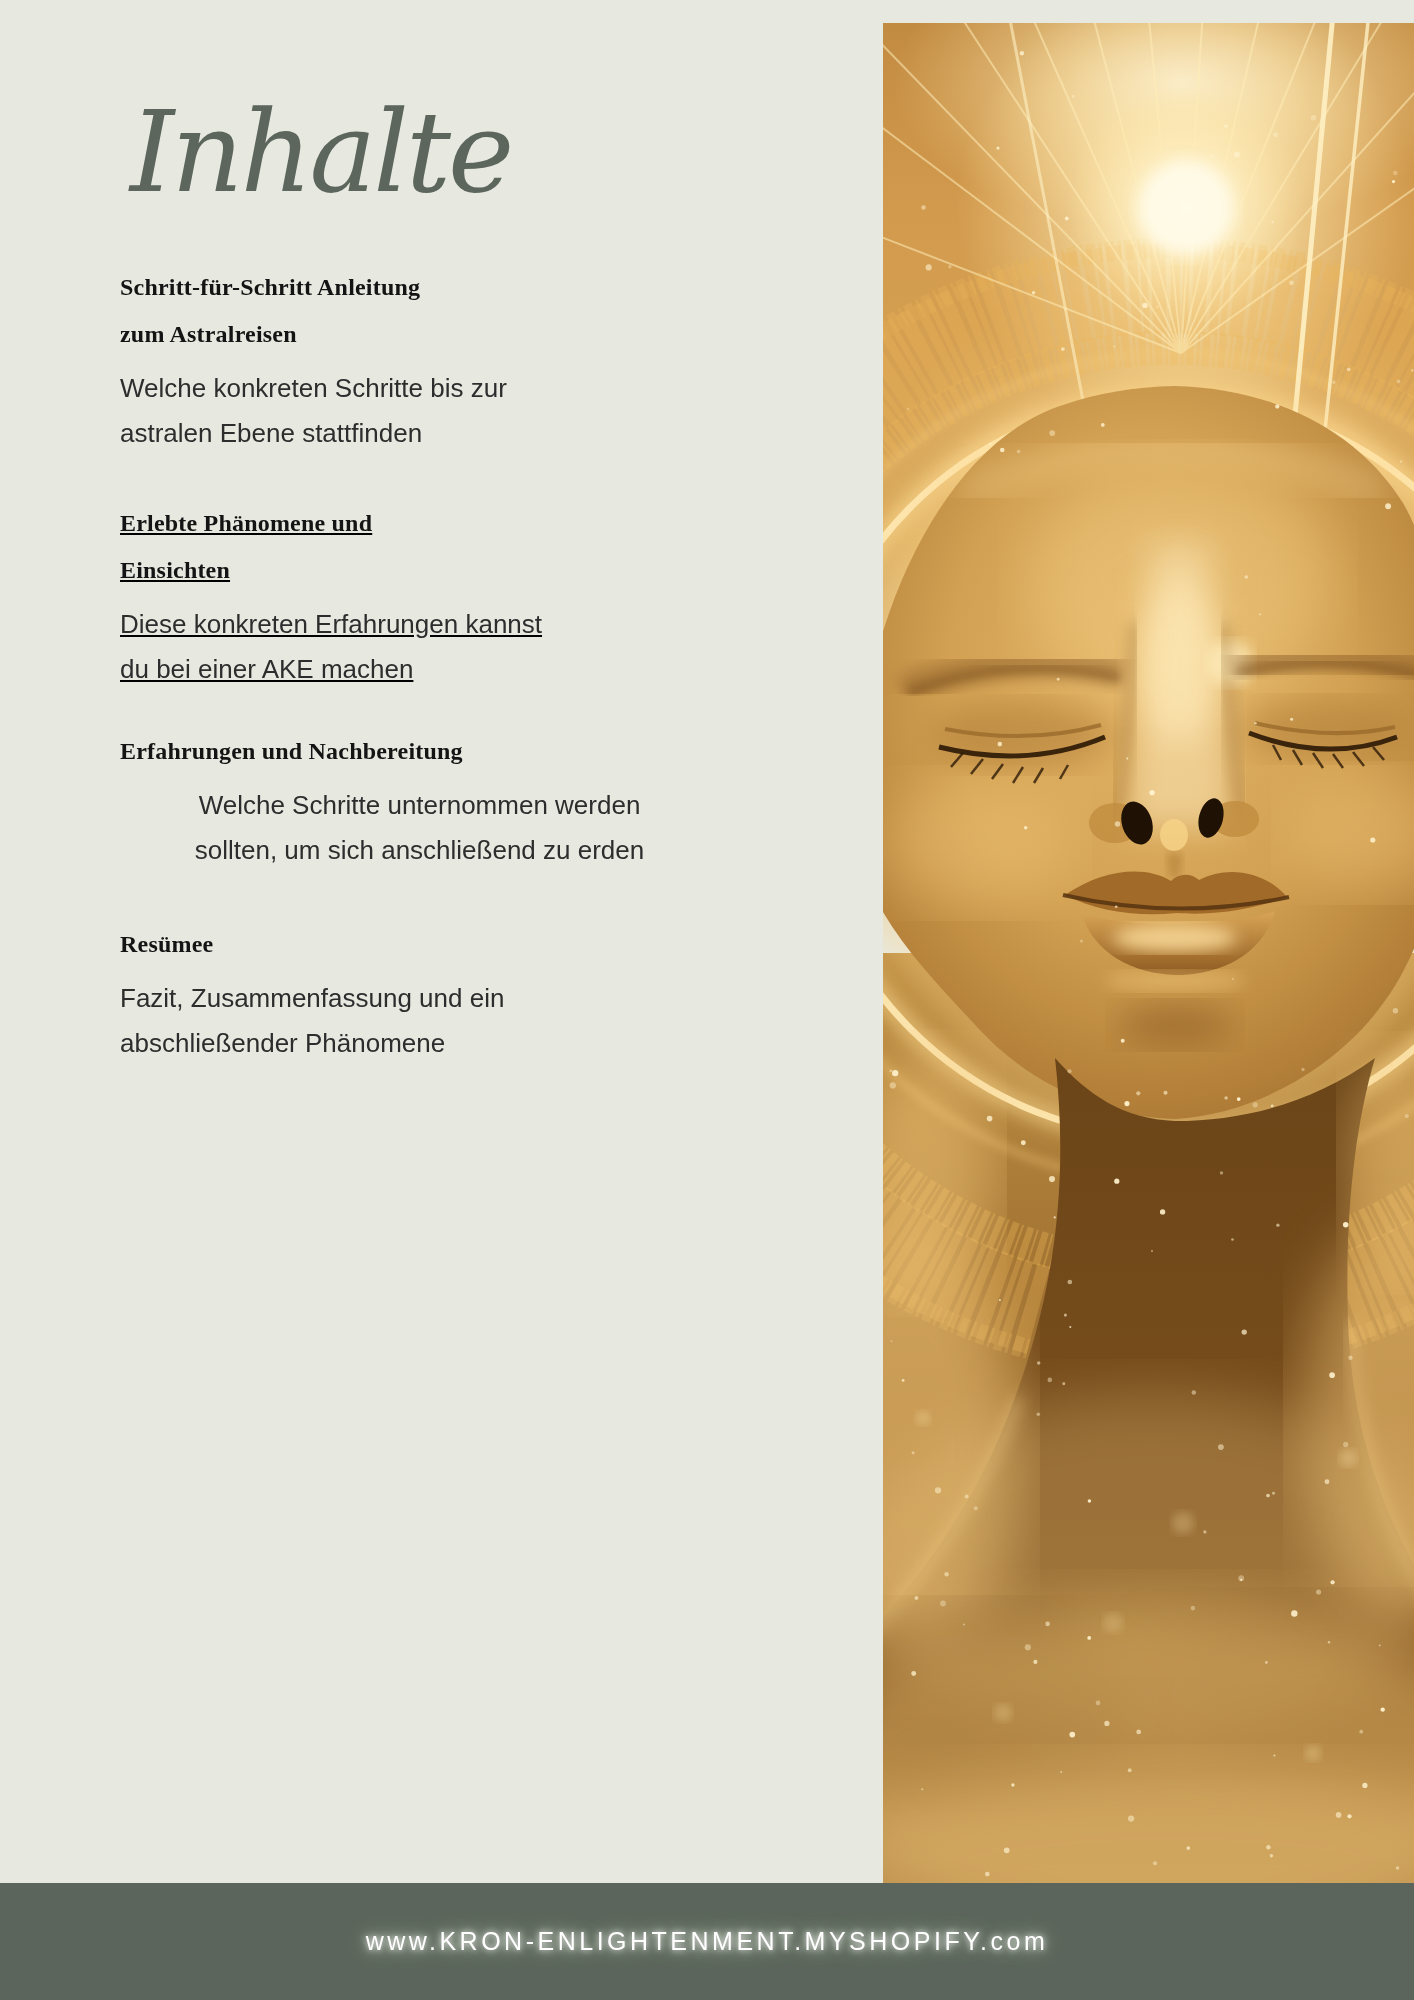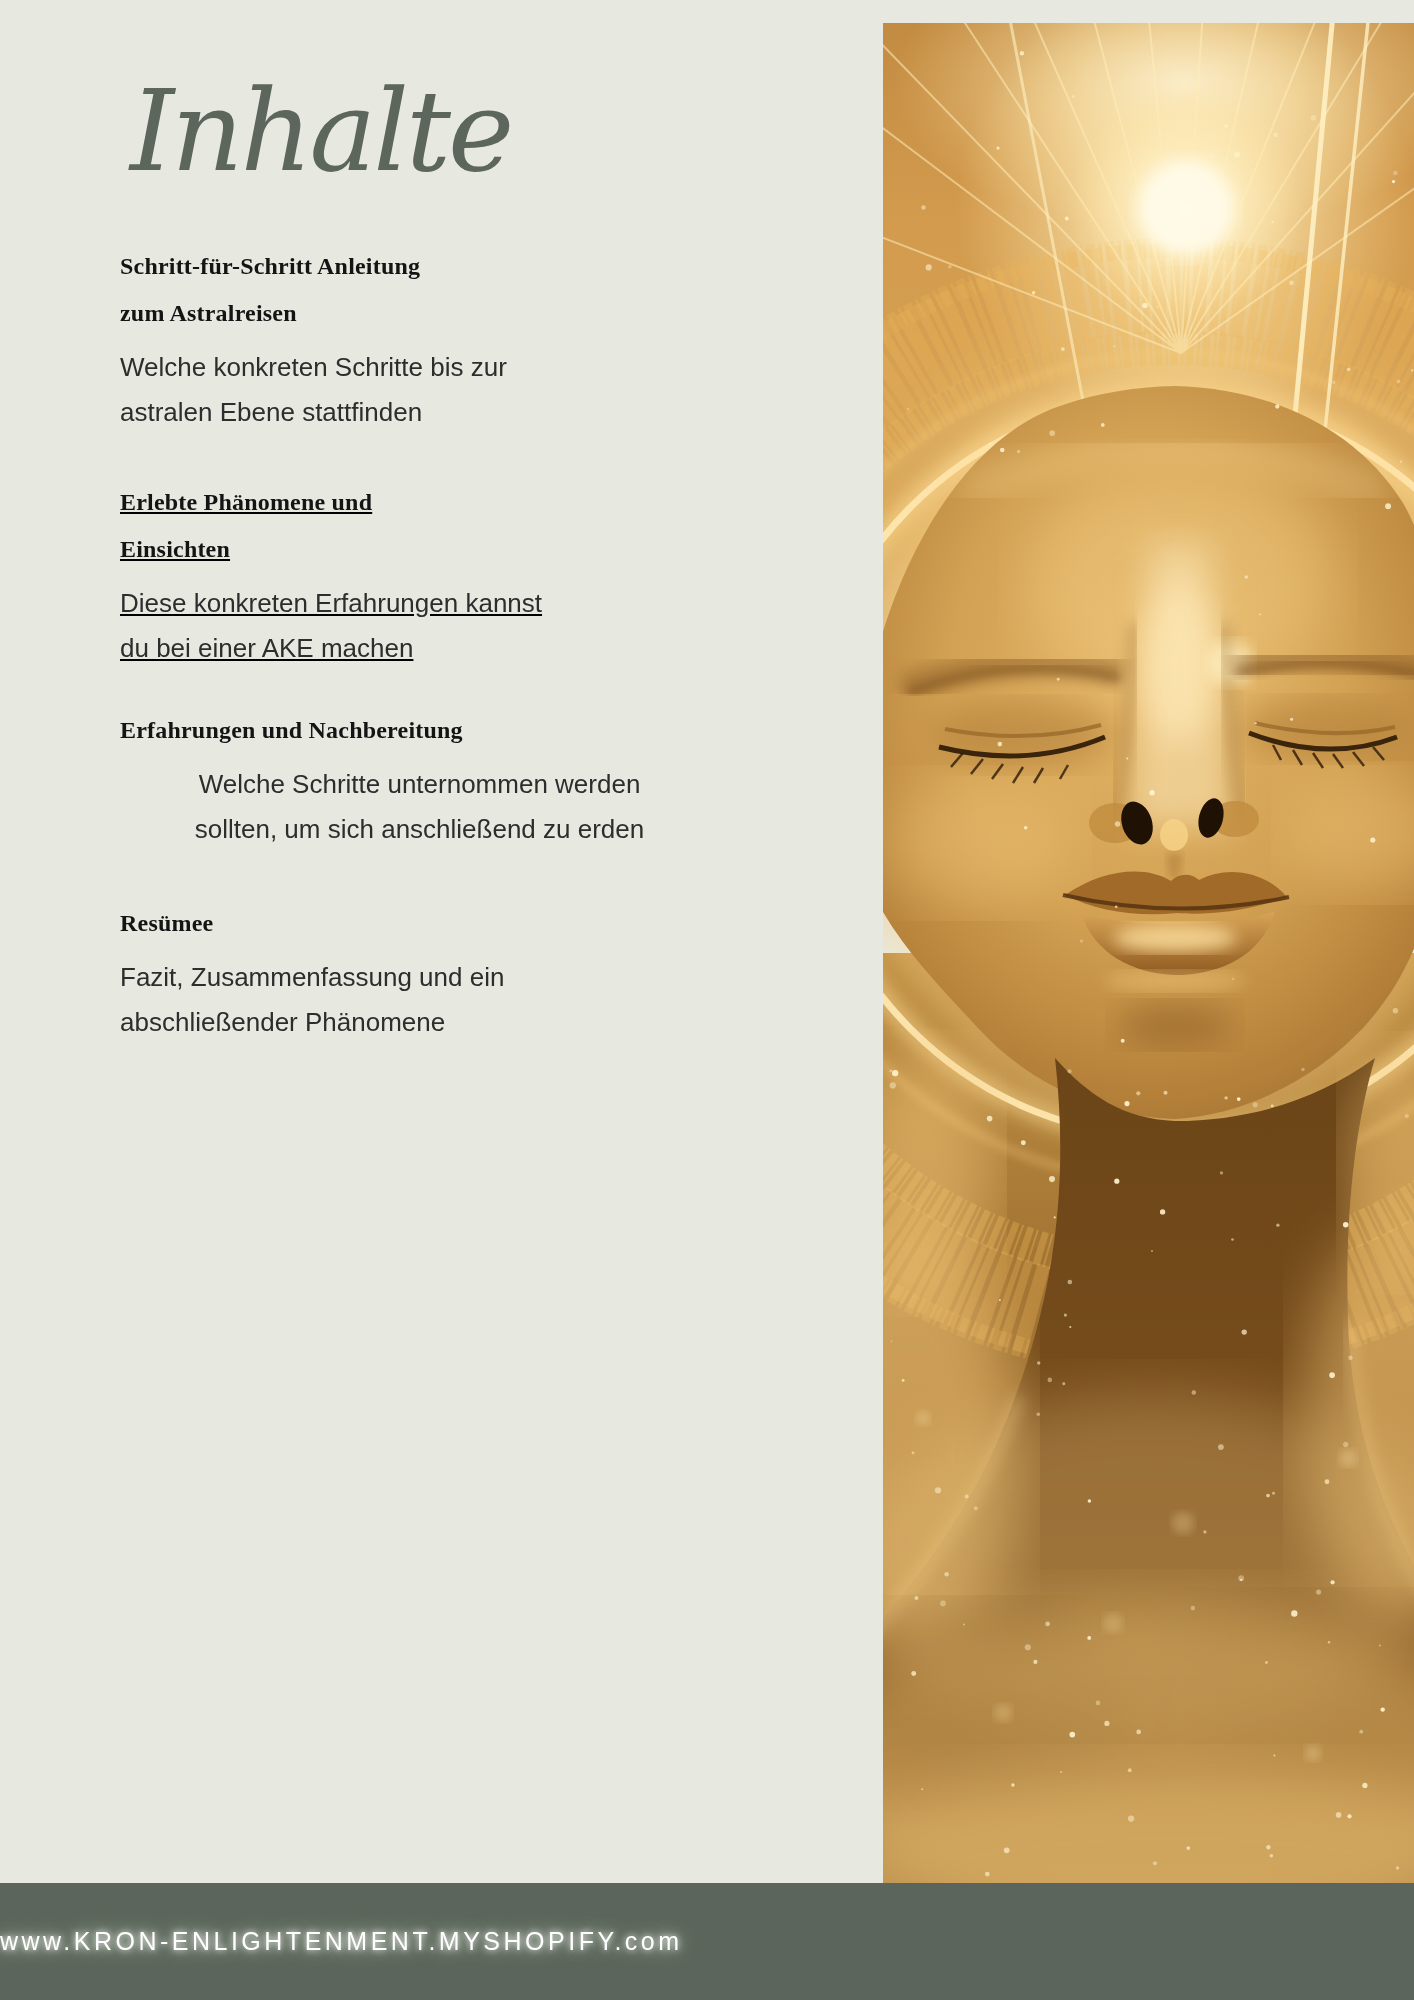--- a/index.html
+++ b/index.html
@@ -8,21 +8,21 @@
     position:relative;
     width:1414px;height:2000px;
     background:#e7e9e1;
     overflow:hidden;
   }
   
   .content{
     position:absolute;
     left:120px;top:0;
     width:620px;
-    padding-top:60px;
+    padding-top:81px;
   }
   .title{
     margin:0 0 0 10px;
     font-family:"DejaVu Serif","Liberation Serif",serif;
     font-style:italic;
     font-weight:500;
     font-size:112px;
     line-height:142px;
     letter-spacing:-3px;
     color:#5d665c;
@@ -56,21 +56,21 @@
     width:531px;height:1860px;
     overflow:hidden;
   }
   .hero svg{display:block;width:531px;height:1860px;}
   
   .footer{
     position:absolute;
     left:0;top:1883px;
     width:1414px;height:117px;
     background:#5b655b;
-    display:flex;align-items:center;justify-content:flex-start;
+    display:flex;align-items:center;justify-content:center;
   }
   .footer span{
     font-size:25px;
     letter-spacing:3.5px;
     color:#ffffff;
     text-shadow:0 0 6px rgba(255,255,255,.95),
                 0 0 16px rgba(243,255,230,.75),
                 0 0 30px rgba(215,255,205,.45);
   }
 </style>

